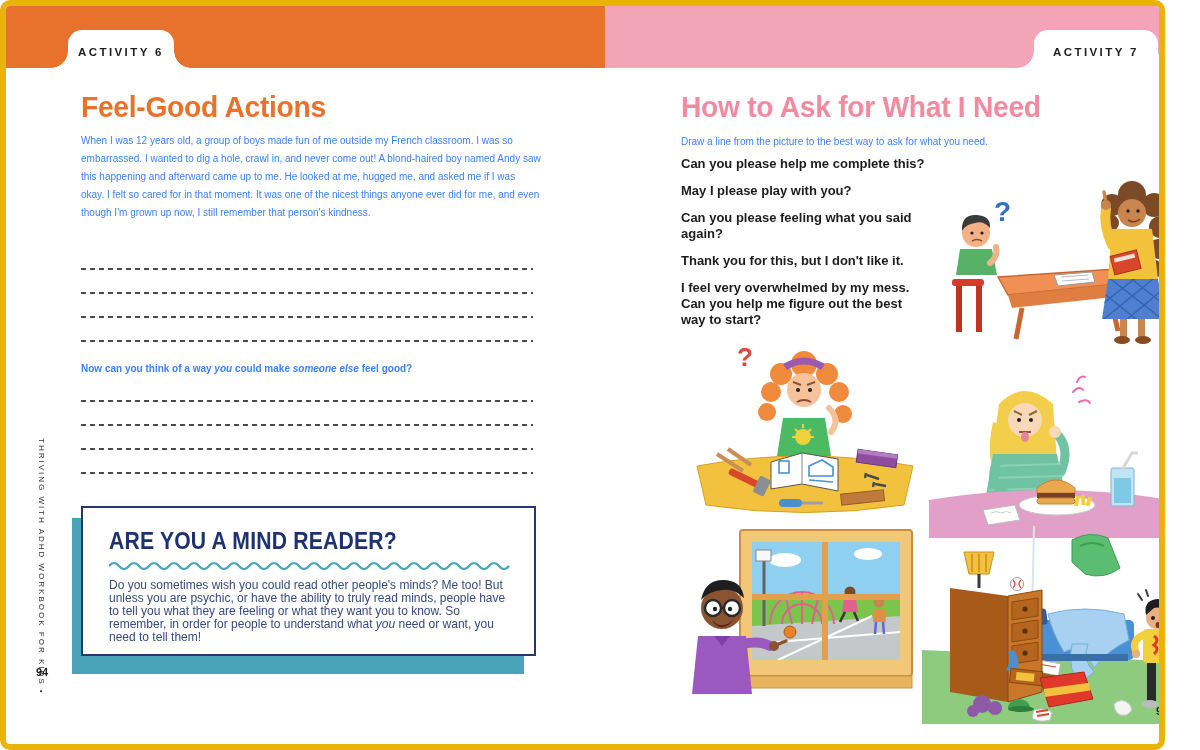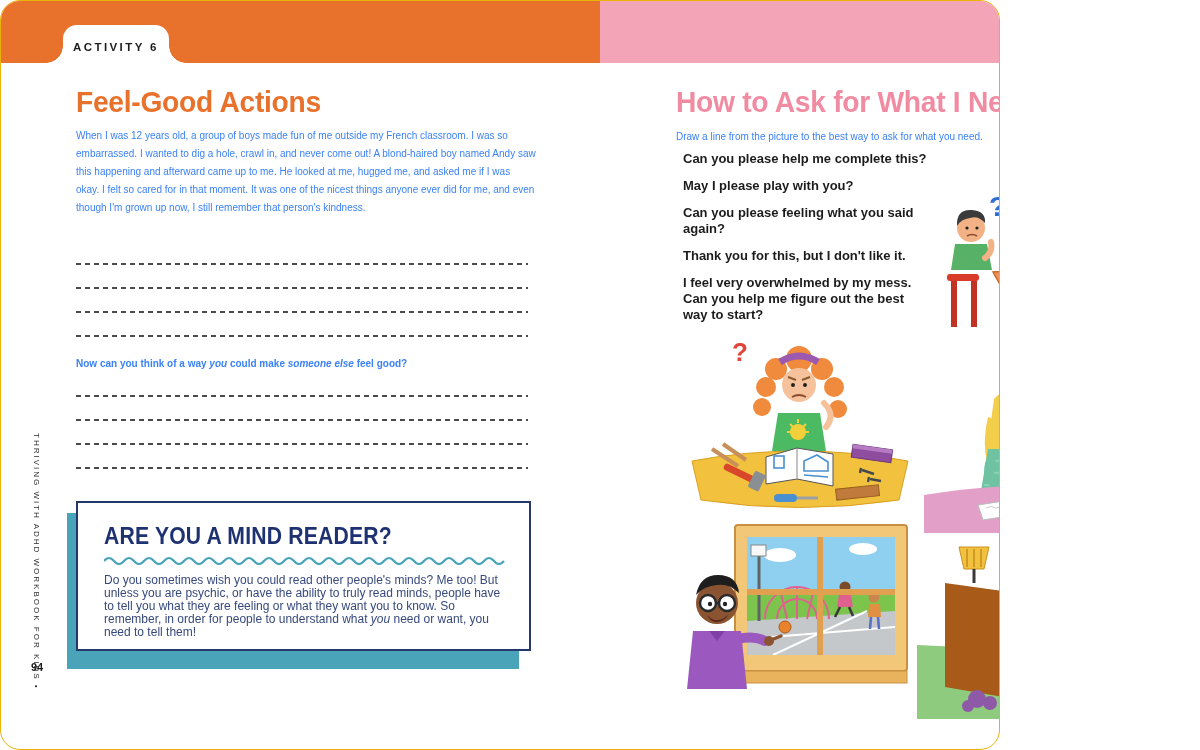--- a/index.html
+++ b/index.html
@@ -1,18 +1,18 @@
 <!DOCTYPE html>
 <html><head>
 <meta charset="utf-8">
 <style>
   * { margin:0; padding:0; box-sizing:border-box; }
   html,body { width:1200px; height:750px; background:#fff; font-family:"Liberation Sans", sans-serif; }
-  .sheet { position:relative; width:1000px; height:750px; background:#fff;
-           border:1px solid #eab308; border-radius:20px; overflow:hidden; }
+  .sheet { position:relative; width:1165px; height:750px; background:#fff;
+           border:6px solid #eab308; border-radius:10px; overflow:hidden; }
 
   
   .band { position:absolute; top:0; height:62px; }
   .band-left  { left:0;   width:599px; background:#e8722c; }
   .band-right { left:599px; width:598px; background:#f4a4b7; }
   .tab { position:absolute; top:24px; height:38px; background:#fff;
          border-radius:14px 14px 0 0; display:flex; align-items:center; justify-content:center; }
   .tab::before, .tab::after { content:''; position:absolute; bottom:0; width:17px; height:17px; }
   .tab::before { left:-17px;  background:radial-gradient(circle at 0 0,   rgba(0,0,0,0) 16.5px, #fff 17px); }
   .tab::after  { right:-17px; background:radial-gradient(circle at 100% 0, rgba(0,0,0,0) 16.5px, #fff 17px); }
@@ -45,21 +45,21 @@
   #callout-shadow { left:66px; top:512px; width:452px; height:156px; background:#4aa4b9; }
   #callout-box { left:75px; top:500px; width:455px; height:150px; background:#fff;
                  border:2px solid #24386e; padding:20px 26px 0 26px; }
   #callout-heading { font-size:23px; font-weight:bold; color:#1e3272; letter-spacing:.2px;
                      transform:scaleX(.92); transform-origin:left top; white-space:nowrap; }
   #callout-wave { display:block; margin-top:5px; }
   #callout-body { margin-top:9px; font-size:12px; line-height:13px; color:#37497d; }
 
   
   #instruction { left:675px; top:127px; width:470px; }
-  #options { left:675px; top:150px; width:250px;margin-left:7px; }
+  #options { left:675px; top:150px; width:250px; }
   .option { font-size:13px; line-height:16px; font-weight:bold; color:#1c1c1c; margin-bottom:11px; }
   .option:last-child { max-width:240px; }
 
   
   .vtext { position:absolute; font-size:8px; letter-spacing:2px; color:#2d2d2d;
            white-space:nowrap; transform:rotate(90deg); transform-origin:0 0; }
   #vtext-left  { left:40px;   top:432px; }
   #vtext-right { left:1172px; top:428px; letter-spacing:1.6px; }
   .pagenum { position:absolute; font-size:11px; font-weight:bold; color:#1d1d1d; }
   #pagenum-left  { left:30px;   top:660px; }

